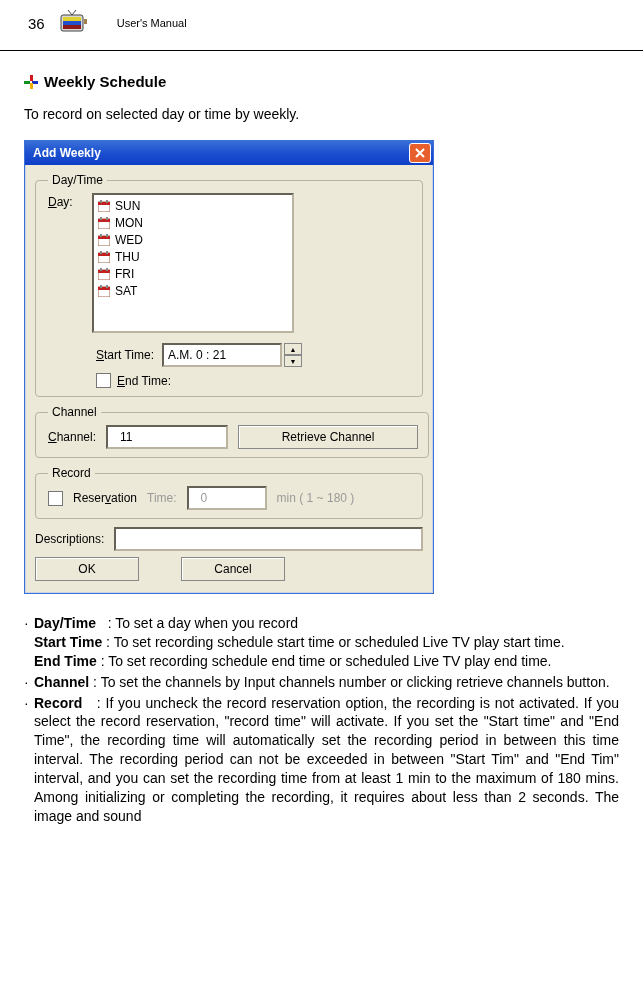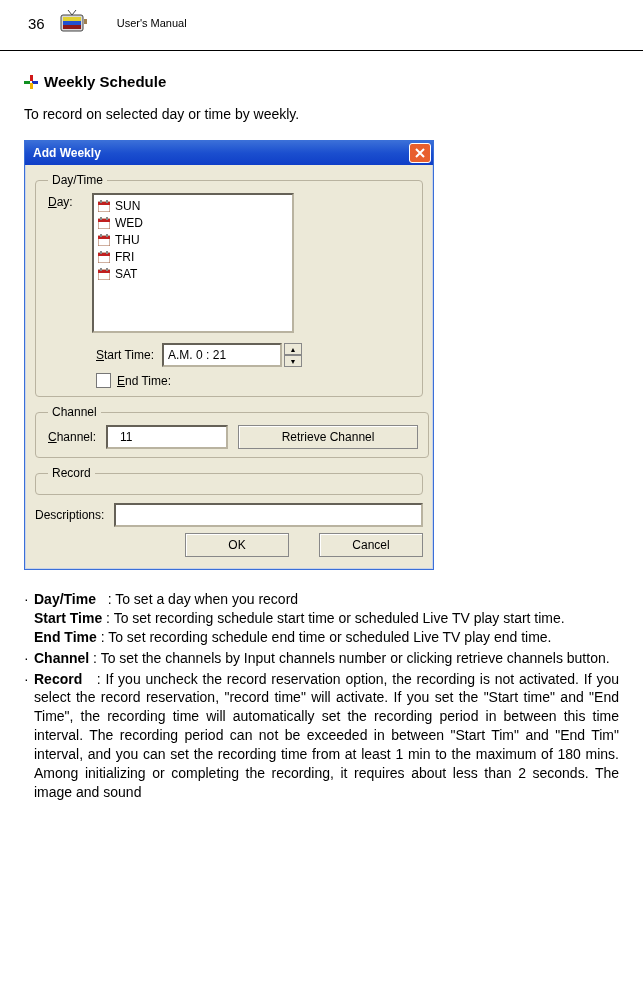--- a/index.html
+++ b/index.html
@@ -174,22 +174,22 @@
       gap: 10px;
     }
     .desc-row {
       display: flex;
       align-items: center;
       gap: 10px;
       margin-top: 4px;
     }
     .dialog-btn-row {
       display: flex;
-      justify-content: flex-end;
-      gap: 30px;
+      justify-content: flex-start;
+      gap: 42px;
       margin: 6px 0 2px 0;
     }
     .dialog-btn-row .btn { width: 86px; }
 
     
     .defs { margin-top: 20px; line-height: 1.35; text-align: justify;}
     .def-item { display: flex; margin: 0 0 2px 0; }
     .bullet { width: 10px; }
     .def-body { flex: 1; }
     .def-body .sub { margin-left: 0; }
@@ -253,20 +253,29 @@
                   </svg></span>
               <span>SUN</span>
             </div>
             <div class="list-item">
               <span class="cal-icon"><svg viewBox="0 0 12 12">
                     <rect x="0" y="2" width="12" height="10" fill="#fff" stroke="#a06040"></rect>
                     <rect x="0" y="2" width="12" height="3" fill="#c02020"></rect>
                     <rect x="2" y="0" width="2" height="3" fill="#888"></rect>
                     <rect x="8" y="0" width="2" height="3" fill="#888"></rect>
                   </svg></span>
+              <span>MON</span>
+            </div>
+            <div class="list-item">
+              <span class="cal-icon"><svg viewBox="0 0 12 12">
+                    <rect x="0" y="2" width="12" height="10" fill="#fff" stroke="#a06040"></rect>
+                    <rect x="0" y="2" width="12" height="3" fill="#c02020"></rect>
+                    <rect x="2" y="0" width="2" height="3" fill="#888"></rect>
+                    <rect x="8" y="0" width="2" height="3" fill="#888"></rect>
+                  </svg></span>
               <span>WED</span>
             </div>
             <div class="list-item">
               <span class="cal-icon"><svg viewBox="0 0 12 12">
                     <rect x="0" y="2" width="12" height="10" fill="#fff" stroke="#a06040"></rect>
                     <rect x="0" y="2" width="12" height="3" fill="#c02020"></rect>
                     <rect x="2" y="0" width="2" height="3" fill="#888"></rect>
                     <rect x="8" y="0" width="2" height="3" fill="#888"></rect>
                   </svg></span>
               <span>THU</span>
@@ -311,20 +320,27 @@
         <legend>Channel</legend>
         <div class="channel-row">
           <span><span class="underline">C</span><span>hannel:</span></span>
           <div class="text-input" style="width:94px">11</div>
           <div class="btn" style="width:162px">Retrieve Channel</div>
         </div>
       </fieldset>
 
       <fieldset>
         <legend>Record</legend>
+        <div class="record-row">
+          <span class="checkbox"></span>
+          <span><span>Reser</span><span class="underline">v</span><span>ation</span></span>
+          <span class="disabled">Time:</span>
+          <div class="text-input disabled" style="width:52px">0</div>
+          <span class="disabled">min ( 1 ~ 180 )</span>
+        </div>
       </fieldset>
 
       <div class="desc-row">
         <span>Descriptions:</span>
         <div class="text-input" style="flex:1"></div>
       </div>
 
       <div class="dialog-btn-row">
         <div class="btn">OK</div>
         <div class="btn">Cancel</div>

